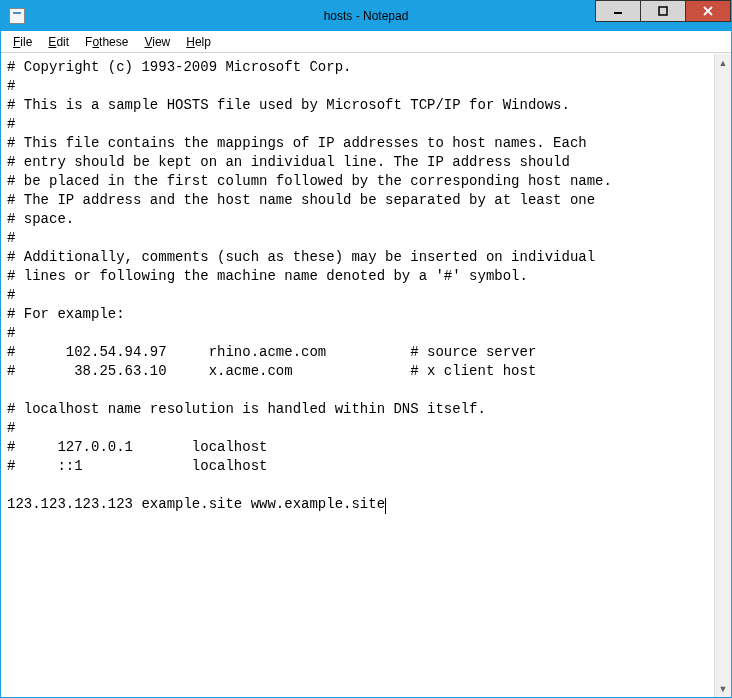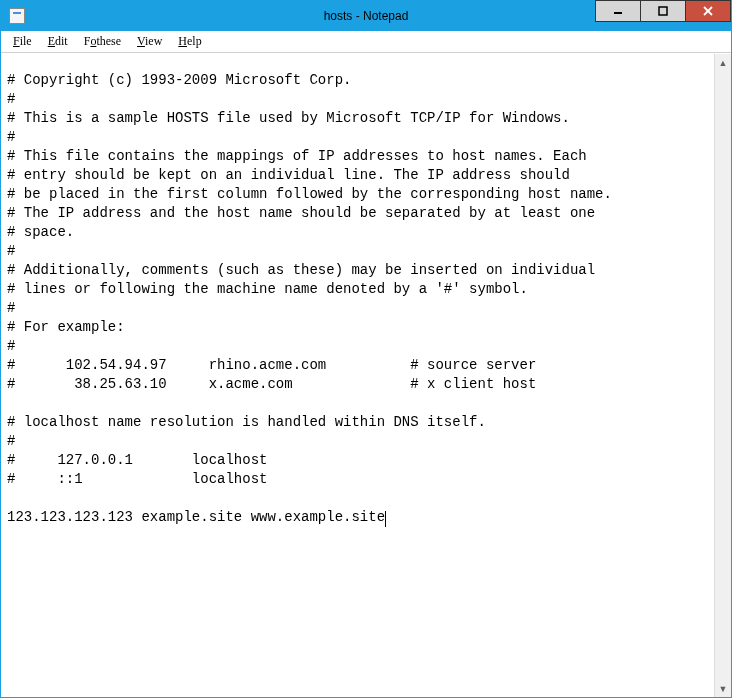--- a/index.html
+++ b/index.html
@@ -85,33 +85,32 @@
       border-bottom: 1px solid #d0d0d0;
       display: flex;
       align-items: center;
       padding: 0 4px;
       font-size: 12px;
     }
     .menu-item {
       padding: 12px 8px;
       cursor: pointer;
       color: #000;
-      font-family: Liberation Serif, serif;
     }
     .menu-item .ul { text-decoration: underline; }
     .content-area {
       flex: 1;
       display: flex;
       background: #fff;
       border-top: 1px solid #fff;
       overflow: hidden;
     }
     .editor {
       flex: 1;
-      padding: 17px 6px;
+      padding: 4px 6px;
       font-family: Consolas, "Courier New", monospace;
       font-size: 14px;
       line-height: 19px;
       color: #000;
       white-space: pre;
       overflow: hidden;
       outline: none;
       border: none;
       position: relative;
     }

